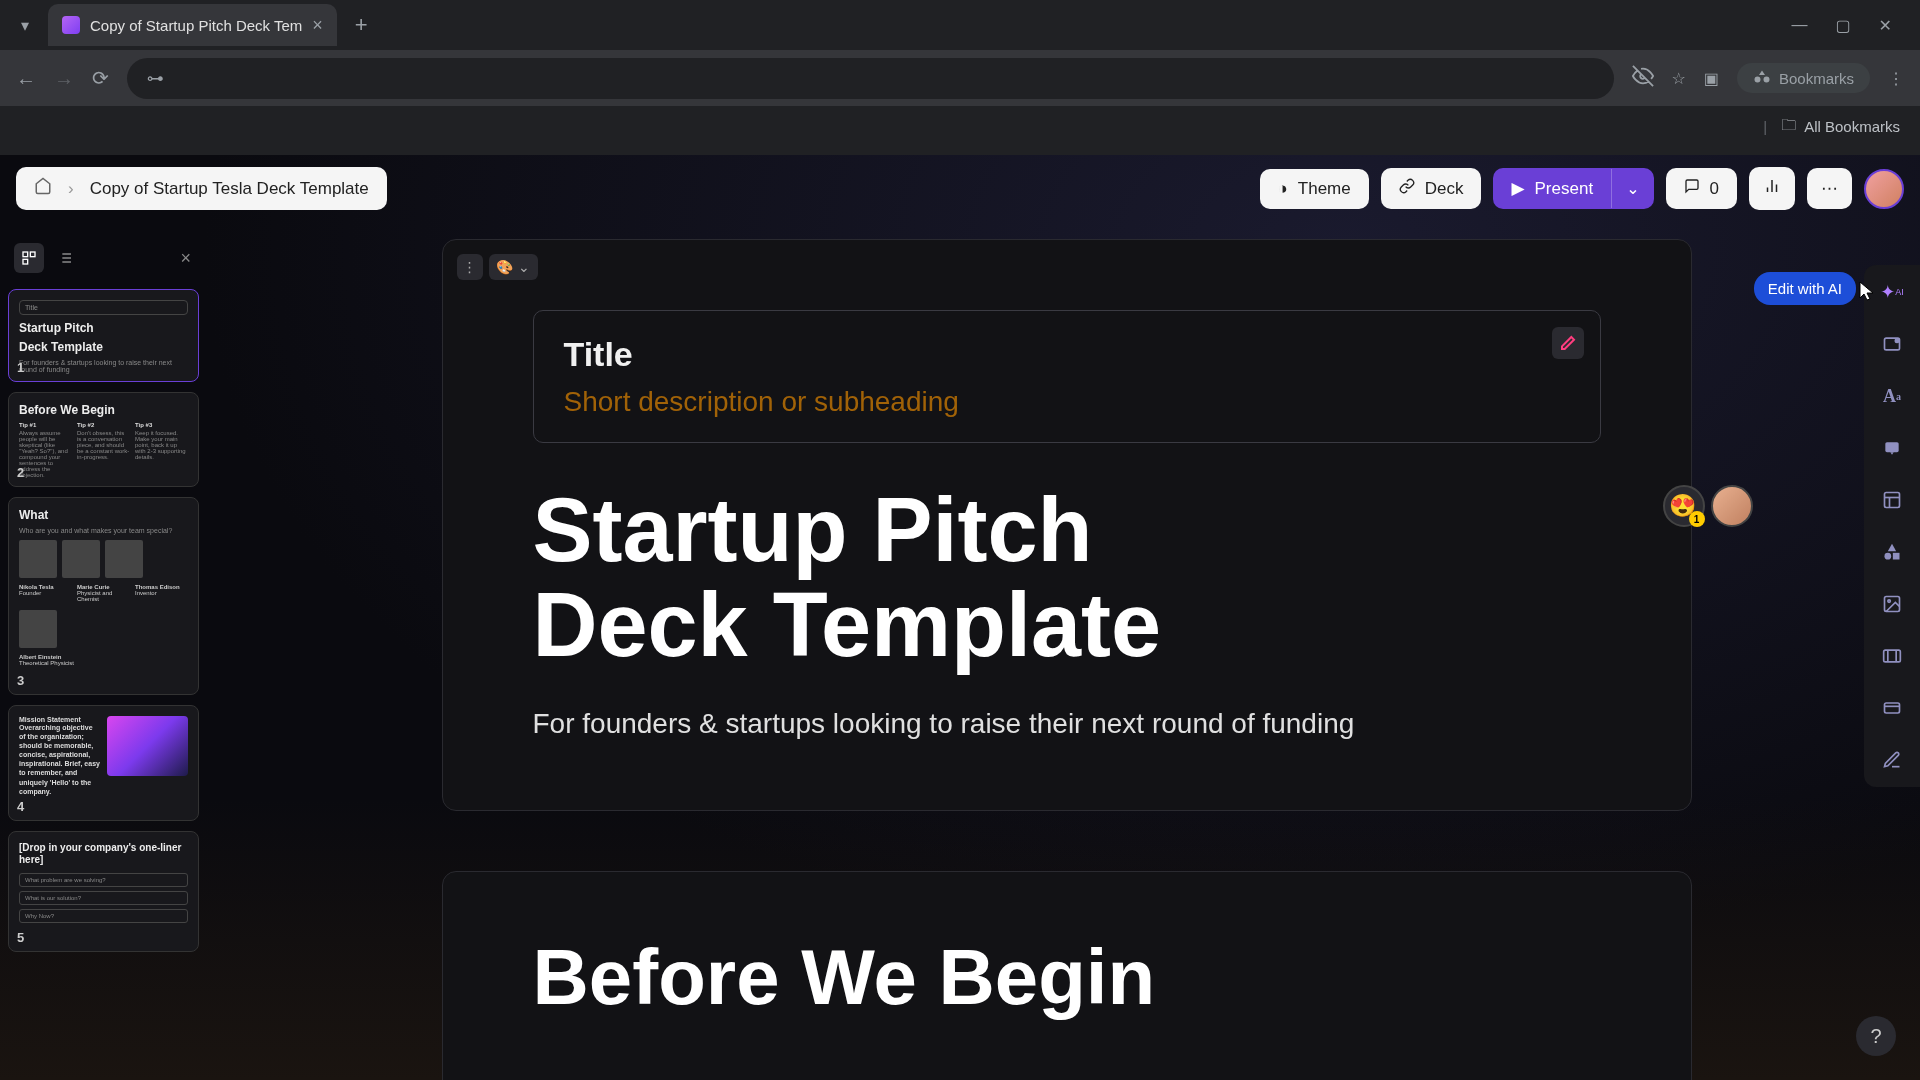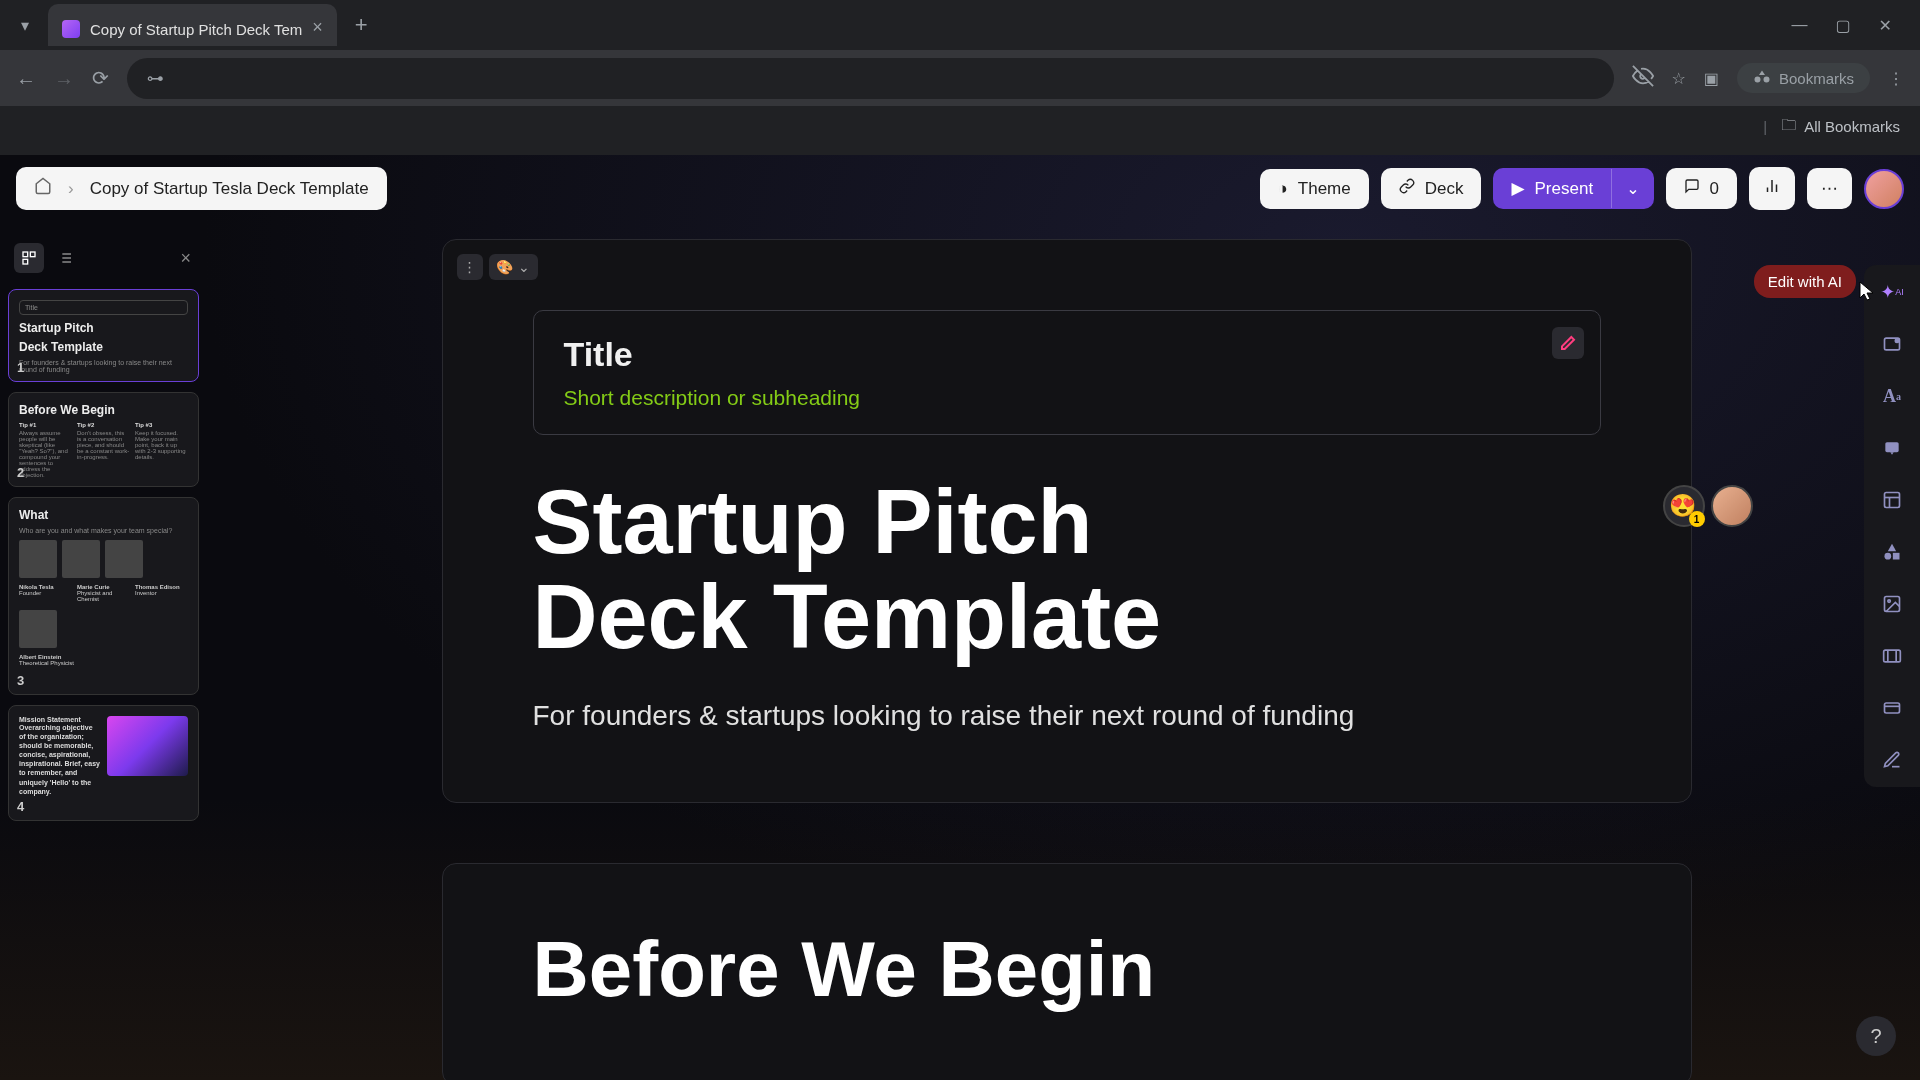--- a/index.html
+++ b/index.html
@@ -2,21 +2,21 @@
 <html><head>
 <meta charset="utf-8">
 <style>
 * { margin: 0; padding: 0; box-sizing: border-box; }
 body { font-family: -apple-system, BlinkMacSystemFont, 'Segoe UI', sans-serif; background: #1a1a1a; color: #e0e0e0; overflow: hidden; width: 1920px; height: 1080px; }
 
 
 .browser-chrome { background: #202124; height: 155px; }
 .tab-bar { display: flex; align-items: center; height: 50px; padding: 0 10px; gap: 8px; }
 .tab-dropdown { width: 30px; height: 30px; display: flex; align-items: center; justify-content: center; color: #9aa0a6; cursor: pointer; }
-.tab { display: flex; align-items: flex-end; background: #35363a; border-radius: 10px 10px 0 0; padding: 8px 14px; gap: 10px; min-width: 260px; height: 42px; }
+.tab { display: flex; align-items: center; background: #35363a; border-radius: 10px 10px 0 0; padding: 8px 14px; gap: 10px; min-width: 260px; height: 42px; }
 .tab-favicon { width: 18px; height: 18px; border-radius: 4px; background: linear-gradient(135deg, #b565f5, #7e3ff2); }
 .tab-title { font-size: 15px; color: #e0e0e0; flex: 1; white-space: nowrap; overflow: hidden; }
 .tab-close { color: #9aa0a6; cursor: pointer; font-size: 18px; }
 .new-tab { color: #9aa0a6; font-size: 22px; cursor: pointer; padding: 0 10px; }
 .window-controls { margin-left: auto; display: flex; gap: 28px; padding-right: 18px; color: #9aa0a6; }
 .window-controls span { cursor: pointer; font-size: 16px; }
 
 .addr-bar { display: flex; align-items: center; height: 56px; padding: 0 16px; gap: 18px; background: #35363a; }
 .nav-btn { color: #9aa0a6; font-size: 20px; cursor: pointer; }
 .nav-btn.disabled { opacity: .4; }
@@ -80,37 +80,37 @@
 .thumb-video-txt { position: absolute; bottom: 4px; font-size: 6px; letter-spacing: 2px; color: #fff; }
 
 
 .canvas-area { flex: 1; padding: 12px 60px 0 60px; overflow-y: auto; position: relative; }
 .card { background: #121215; border: 1px solid #2a2a30; border-radius: 14px; margin: 0 auto 60px; max-width: 1250px; padding: 70px 90px; position: relative; }
 .card-toolbar { position: absolute; top: 14px; left: 14px; display: flex; gap: 6px; }
 .ct-btn { background: #2a2a30; border-radius: 6px; width: 26px; height: 26px; display: flex; align-items: center; justify-content: center; color: #aaa; cursor: pointer; font-size: 14px; }
 .ct-btn.wide { width: auto; padding: 0 8px; gap: 4px; }
 .title-block { border: 1px solid #3a3a42; border-radius: 10px; padding: 24px 30px; margin-bottom: 40px; position: relative; }
 .title-block h3 { font-size: 34px; font-weight: 700; color: #f0f0f0; margin-bottom: 12px; }
-.title-block p { font-size: 21px; color: #84cc16; }
+.title-block p { font-size: 28px; color: #a16207; }
 .title-corner { position: absolute; top: 16px; right: 16px; width: 32px; height: 32px; background: #2a2a30; border-radius: 6px; display: flex; align-items: center; justify-content: center; }
 .title-corner svg { stroke: #ff3d7f; }
 .main-heading { font-size: 90px; font-weight: 800; line-height: 1.05; color: #fff; margin-bottom: 36px; }
 .main-sub { font-size: 28px; color: #e0e0e0; }
 .before-heading { font-size: 78px; font-weight: 800; color: #fff; }
 
 
 .reactions { position: absolute; right: -62px; top: 245px; display: flex; gap: 6px; }
 .react { width: 42px; height: 42px; border-radius: 50%; background: #2a2a30; border: 2px solid #444; display: flex; align-items: center; justify-content: center; font-size: 22px; position: relative; }
 .react.av { background: linear-gradient(135deg, #e8b090, #c08060); }
 .react .badge { position: absolute; bottom: -2px; right: -2px; background: #ffcc00; color: #000; font-size: 10px; font-weight: 700; width: 16px; height: 16px; border-radius: 50%; display: flex; align-items: center; justify-content: center; }
 
 
 .right-rail { position: absolute; top: 110px; right: 0; width: 56px; background: #18181c; border-radius: 12px 0 0 12px; padding: 14px 0; display: flex; flex-direction: column; align-items: center; gap: 26px; z-index: 20; }
 .rail-ic { width: 26px; height: 26px; display: flex; align-items: center; justify-content: center; color: #9090c0; cursor: pointer; font-size: 18px; }
-.rail-tooltip { position: absolute; top: 110px; right: 64px; background: #7f1d1d; color: #fff; border-radius: 16px; padding: 8px 14px; font-size: 15px; z-index: 21; white-space: nowrap; }
+.rail-tooltip { position: absolute; top: 117px; right: 64px; background: #1d4ed8; color: #fff; border-radius: 16px; padding: 8px 14px; font-size: 15px; z-index: 21; white-space: nowrap; }
 
 
 .help-fab { position: absolute; bottom: 24px; right: 24px; width: 40px; height: 40px; border-radius: 50%; background: #2a2a30; color: #ccc; display: flex; align-items: center; justify-content: center; font-size: 20px; cursor: pointer; z-index: 20; }
 
 .cursor-ptr { position: absolute; top: 125px; right: 44px; z-index: 30; color: #fff; font-size: 16px; pointer-events: none; }
 </style>
 </head>
 <body>
 
 <div class="browser-chrome">
@@ -292,20 +292,29 @@
           <div class="slide-num">3</div>
         </div>
         <div class="slide-thumb" style="display:flex;gap:6px;padding-bottom:24px">
           <div style="flex:1">
             <div class="thumb-sub" style="font-weight:700;color:#ddd">Mission Statement</div>
             <div class="thumb-grad-text">Overarching objective of the organization; should be memorable, concise, aspirational, inspirational. Brief, easy to remember, and uniquely 'Hello' to the company.</div>
           </div>
           <div class="thumb-grad" style="flex:1;margin:0"></div>
           <div class="slide-num">4</div>
         </div>
+        <div class="slide-thumb" style="padding-bottom:24px">
+          <div class="thumb-title" style="font-size:10px">[Drop in your company's one-liner here]</div>
+          <div class="thumb-lines">
+            <div class="thumb-line">What problem are we solving?</div>
+            <div class="thumb-line">What is our solution?</div>
+            <div class="thumb-line">Why Now?</div>
+          </div>
+          <div class="slide-num">5</div>
+        </div>
       </div>
     </div>
 
     <div class="canvas-area">
       <div class="card">
         <div class="card-toolbar">
           <div class="ct-btn">⋮</div>
           <div class="ct-btn wide">
             <span>🎨</span>
             <span>⌄</span>

